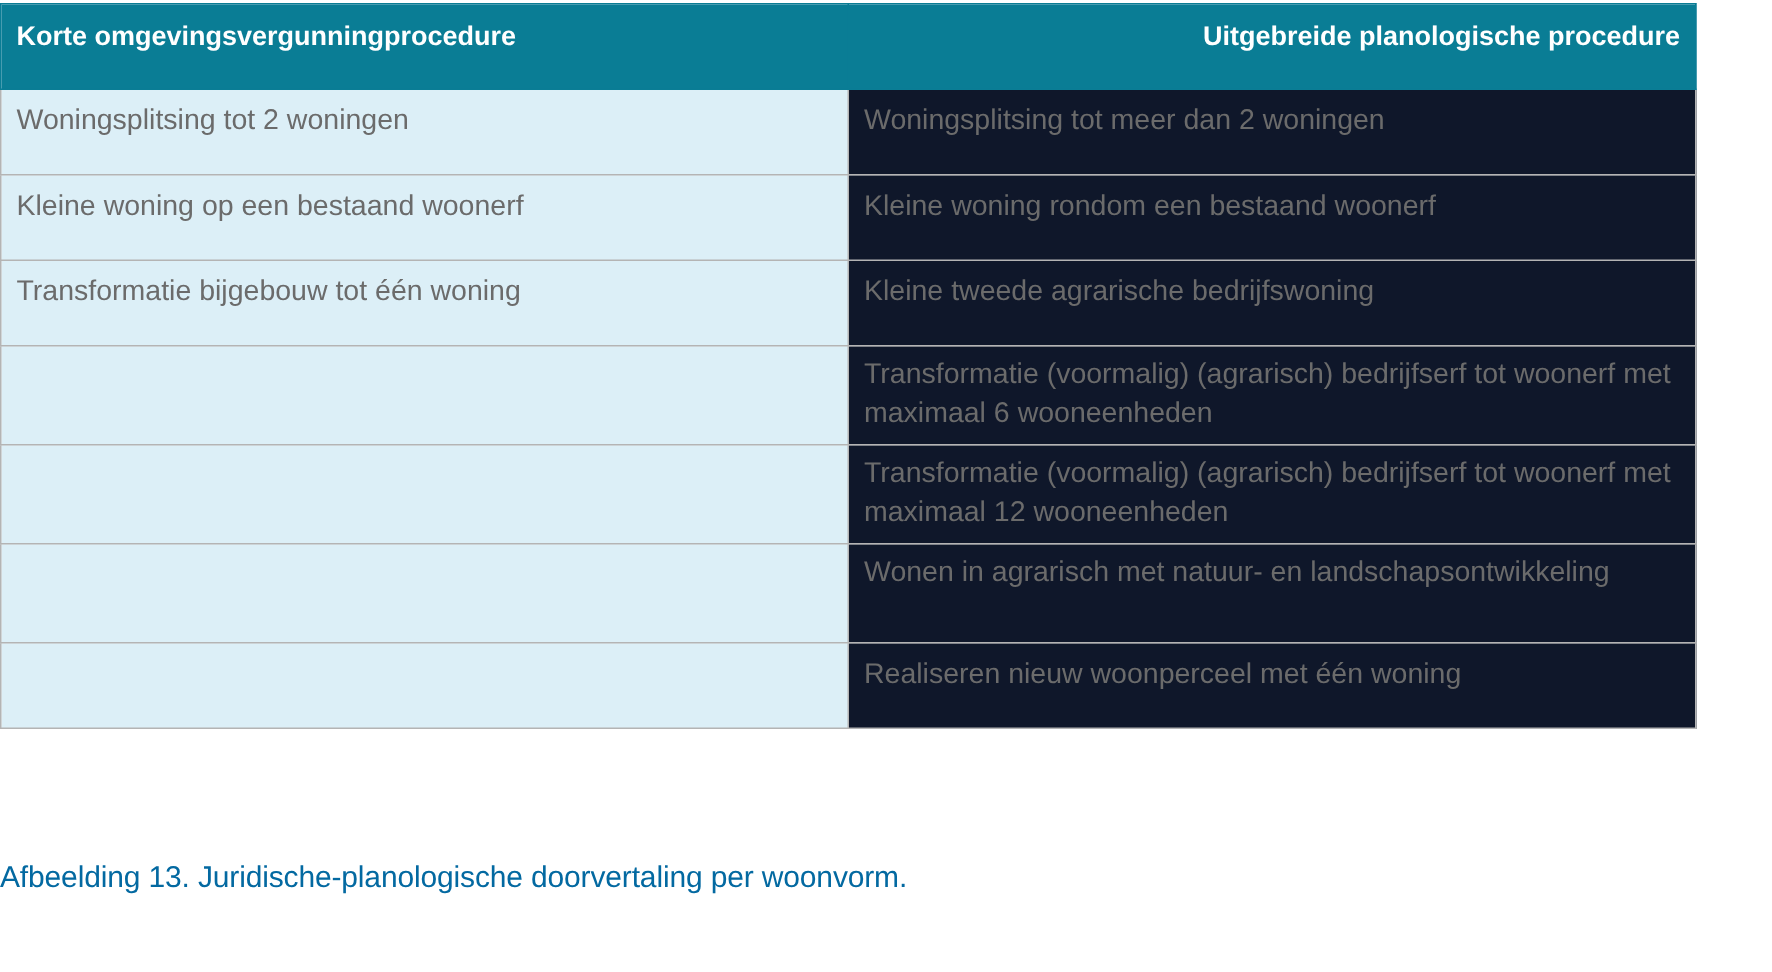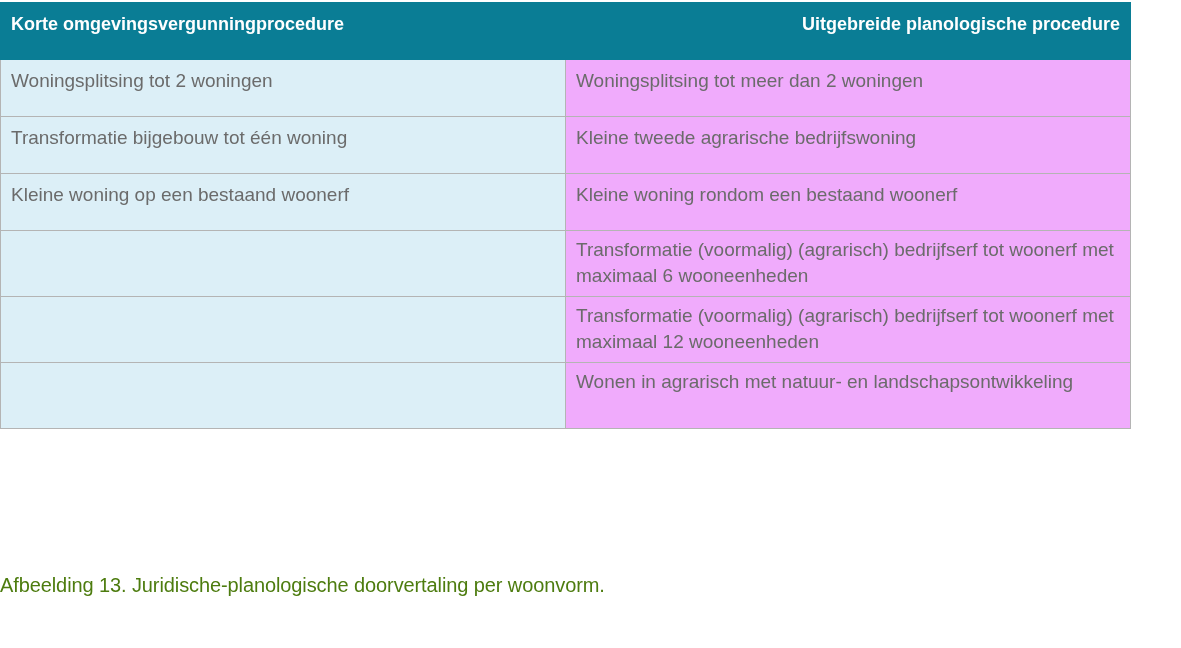--- a/index.html
+++ b/index.html
@@ -13,27 +13,27 @@
       border: 1px solid #b4b4b4; vertical-align: top; text-align: left;
       padding: 0 10px; box-sizing: border-box;
     }
     .table th {
       background: #0a7d95; color: #ffffff; font-weight: bold; font-size: 18px;
       height: 57px; padding-top: 11px; border-color: #0a7d95;
     }
     .table th.c2 { border-left: 1px solid #0c6f84; text-align: right; }
     .table td { font-size: 19px; color: #6b6b6b; line-height: 26px; padding-top: 8px; }
     .table td.c1 { background: #dceff7; }
-    .table td.c2 { background: #f0abfc; }
+    .table td.c2 { background: #0f172a; }
     .col1 { width: 565px; }
     .col2 { width: 565px; }
     tr.r-short td { height: 57px; }
     tr.r-tall td { height: 66px; padding-top: 6px; }
     .caption {
-      position: absolute; left: 0; top: 574px; font-size: 20px; color: #4d7c0f;
+      position: absolute; left: 0; top: 574px; font-size: 20px; color: #0369a1;
       font-weight: normal; letter-spacing: -0.1px;
     }
   </style>
 </head>
 <body>
 
 <table class="table">
   <colgroup>
       <col class="col1">
       <col class="col2">
@@ -43,35 +43,39 @@
       <th class="c1">Korte omgevingsvergunningprocedure</th>
       <th class="c2">Uitgebreide planologische procedure</th>
     </tr>
   </thead>
   <tbody>
     <tr class="r-short">
       <td class="c1">Woningsplitsing tot 2 woningen</td>
       <td class="c2">Woningsplitsing tot meer dan 2 woningen</td>
     </tr>
     <tr class="r-short">
+      <td class="c1">Kleine woning op een bestaand woonerf</td>
+      <td class="c2">Kleine woning rondom een bestaand woonerf</td>
+    </tr>
+    <tr class="r-short">
       <td class="c1">Transformatie bijgebouw tot één woning</td>
       <td class="c2">Kleine tweede agrarische bedrijfswoning</td>
-    </tr>
-    <tr class="r-short">
-      <td class="c1">Kleine woning op een bestaand woonerf</td>
-      <td class="c2">Kleine woning rondom een bestaand woonerf</td>
     </tr>
     <tr class="r-tall">
       <td class="c1"></td>
       <td class="c2">Transformatie (voormalig) (agrarisch) bedrijfserf tot woonerf met maximaal 6 wooneenheden</td>
     </tr>
     <tr class="r-tall">
       <td class="c1"></td>
       <td class="c2">Transformatie (voormalig) (agrarisch) bedrijfserf tot woonerf met maximaal 12 wooneenheden</td>
     </tr>
     <tr class="r-tall">
       <td class="c1"></td>
       <td class="c2">Wonen in agrarisch met natuur- en landschapsontwikkeling</td>
     </tr>
+    <tr class="r-short">
+      <td class="c1"></td>
+      <td class="c2">Realiseren nieuw woonperceel met één woning</td>
+    </tr>
   </tbody>
 </table>
 
 <div class="caption">Afbeelding 13. Juridische-planologische doorvertaling per woonvorm.</div>
 
 </body></html>

